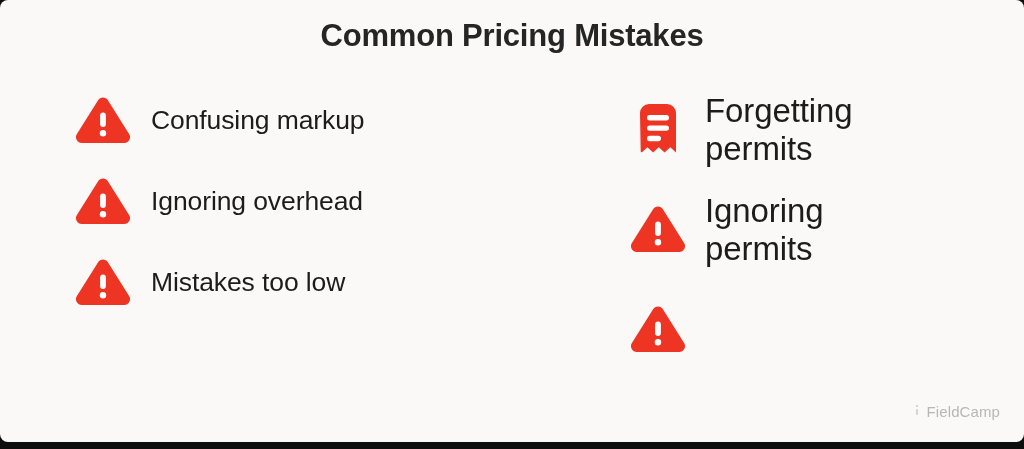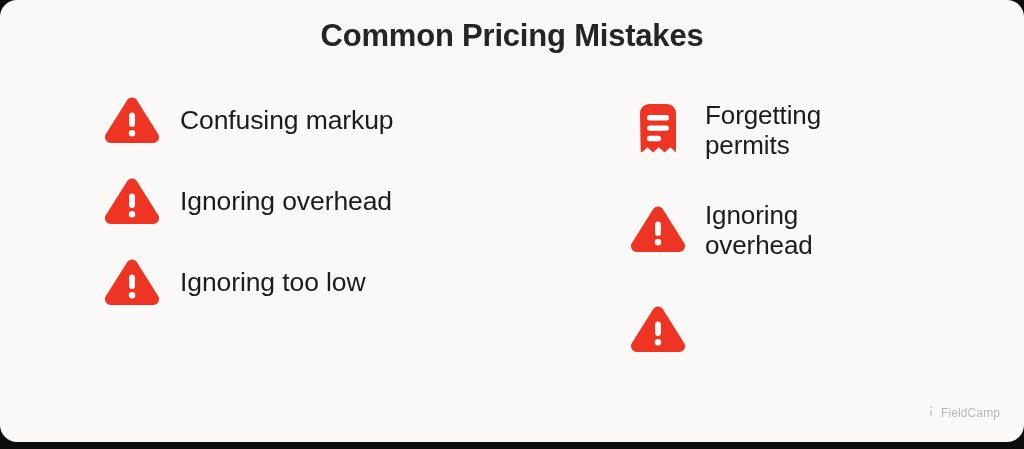--- a/index.html
+++ b/index.html
@@ -13,21 +13,21 @@
     font-family: "Liberation Sans", sans-serif;
     overflow: hidden;
   }
   .card {
     position: absolute;
     left: 0;
     top: 0;
     width: 1024px;
     height: 442px;
     background: #faf9f7;
-    border-radius: 17px;
+    border-radius: 8px;
     box-sizing: border-box;
     overflow: hidden;
   }
   .title {
     position: absolute;
     left: 0;
     top: 18px;
     width: 1024px;
     text-align: center;
     font-size: 31px;
@@ -40,21 +40,21 @@
     left: 0;
     top: 80px;
     width: 1024px;
     display: flex;
   }
   .col {
     box-sizing: border-box;
   }
   .col-left {
     width: 590px;
-    padding-left: 103px;
+    padding-left: 74px;
   }
   .col-right {
     width: 434px;
     padding-left: 40px;
   }
   .item {
     display: flex;
     align-items: center;
     gap: 19px;
   }
@@ -73,21 +73,21 @@
     min-width: 56px;
   }
   .item-label {
     font-size: 26.5px;
     color: #1c1c1c;
     line-height: 1.16;
     letter-spacing: -0.1px;
     white-space: pre-line;
   }
   .col-right .item-label {
-    font-size: 26px;
+    font-size: 33px;
   }
   .watermark {
     position: absolute;
     right: 24px;
     bottom: 22px;
     display: flex;
     align-items: center;
     gap: 5px;
   }
   .watermark-mark {
@@ -97,21 +97,21 @@
   }
   .watermark-mark i {
     position: absolute;
     background: #c9c7c3;
     border-radius: 1px;
     left: 2px;
   }
   .watermark-mark i.d1 { top: 0px; width: 2px; height: 2px; }
   .watermark-mark i.d2 { top: 4px; width: 2px; height: 6px; opacity: .75; }
   .watermark-text {
-    font-size: 12px;
+    font-size: 15px;
     color: #b9b7b3;
     letter-spacing: 0.1px;
   }
 </style>
 </head>
 <body>
 
 <div class="card">
 
   <div class="title">Common Pricing Mistakes</div>
@@ -144,21 +144,21 @@
       </div>
 
       <div class="item">
         <span class="icon-wrap">
           <svg width="56" height="50" viewBox="0 0 56 50" aria-hidden="true">
             <path d="M23.1 4.3 L1.9 38.0 a5.8 5.8 0 0 0 4.9 8.9 h42.4 a5.8 5.8 0 0 0 4.9 -8.9 L32.9 4.3 a5.8 5.8 0 0 0 -9.8 0 Z" fill="#ee3524"></path>
             <rect x="25.1" y="16.5" width="5.8" height="14.5" rx="2.9" fill="#ffffff"></rect>
             <circle cx="28" cy="37.2" r="3.2" fill="#ffffff"></circle>
           </svg>
         </span>
-        <span class="item-label">Ignoring too low</span>
+        <span class="item-label">Mistakes too low</span>
       </div>
 
     </div>
 
     <div class="col col-right">
 
       <div class="item">
         <span class="icon-wrap">
           <svg width="44" height="56" viewBox="0 0 44 56" aria-hidden="true">
             <path d="M4 11 a9 9 0 0 1 9 -9 h18 a9 9 0 0 1 9 9 v39.5 l-5.7 -5.2 l-5.7 5.2 l-5.8 -5.2 l-5.7 5.2 l-5.7 -5.2 l-5.7 5.2 l-1 -0.9 Z" fill="#ee3524"></path>
@@ -173,21 +173,21 @@
 
       <div class="item">
         <span class="icon-wrap">
           <svg width="56" height="50" viewBox="0 0 56 50" aria-hidden="true">
             <path d="M23.1 4.3 L1.9 38.0 a5.8 5.8 0 0 0 4.9 8.9 h42.4 a5.8 5.8 0 0 0 4.9 -8.9 L32.9 4.3 a5.8 5.8 0 0 0 -9.8 0 Z" fill="#ee3524"></path>
             <rect x="25.1" y="16.5" width="5.8" height="14.5" rx="2.9" fill="#ffffff"></rect>
             <circle cx="28" cy="37.2" r="3.2" fill="#ffffff"></circle>
           </svg>
         </span>
         <span class="item-label">Ignoring
-overhead</span>
+permits</span>
       </div>
 
       <div class="item">
         <span class="icon-wrap">
           <svg width="56" height="50" viewBox="0 0 56 50" aria-hidden="true">
             <path d="M23.1 4.3 L1.9 38.0 a5.8 5.8 0 0 0 4.9 8.9 h42.4 a5.8 5.8 0 0 0 4.9 -8.9 L32.9 4.3 a5.8 5.8 0 0 0 -9.8 0 Z" fill="#ee3524"></path>
             <rect x="25.1" y="16.5" width="5.8" height="14.5" rx="2.9" fill="#ffffff"></rect>
             <circle cx="28" cy="37.2" r="3.2" fill="#ffffff"></circle>
           </svg>
         </span>

